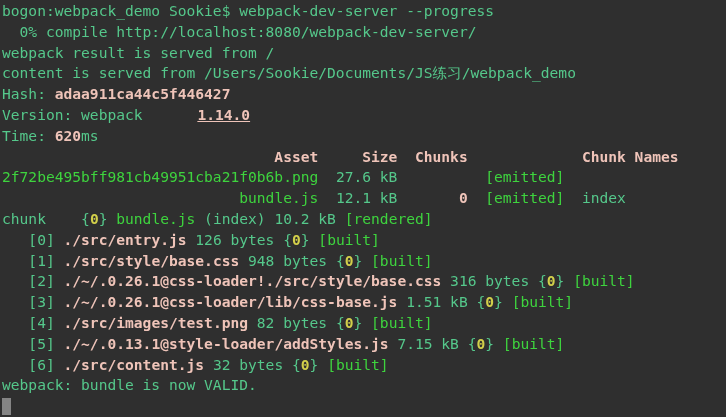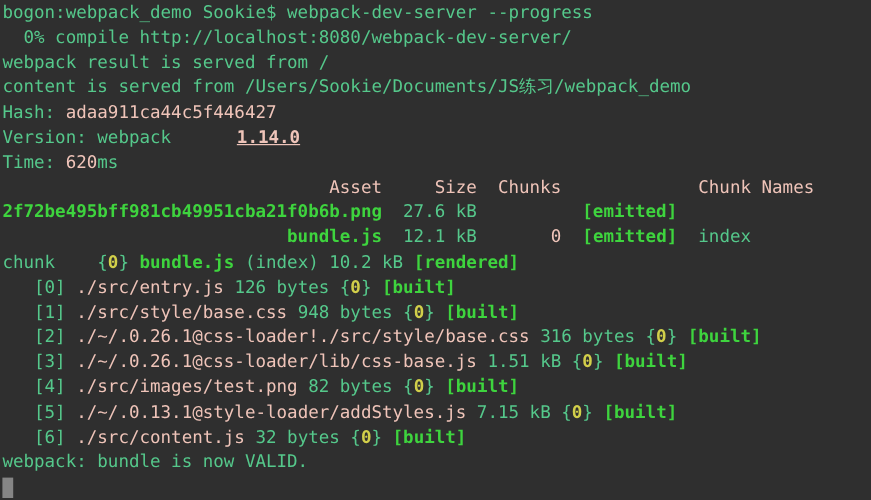--- a/index.html
+++ b/index.html
@@ -30,22 +30,22 @@
     padding: 1px 0 0 2px;
     font-family: "DejaVu Sans Mono", monospace;
     font-size: 14.6px;
     line-height: 20.8px;
   }
   .line {
     height: 20.8px;
     white-space: pre;
   }
   .c-g  { color: var(--green); }
-  .c-b  { color: var(--bright); font-weight: bold; margin-top: 28px; }
-  .c-p  { color: var(--pink);   font-weight: normal; margin-top: 20px; }
+  .c-b  { color: var(--bright); font-weight: normal; margin-top: 28px; }
+  .c-p  { color: var(--pink);   font-weight: bold; margin-top: 20px; }
   .c-pu { color: var(--pink);   font-weight: bold; text-decoration: underline; margin-left: 46px; }
   .c-y  { color: var(--yellow); font-weight: bold; }
   .cursor {
     display: inline-block;
     width: 9px;
     height: 17px;
     margin-top: 2px;
     background: var(--cursor);
     vertical-align: top;
   }

